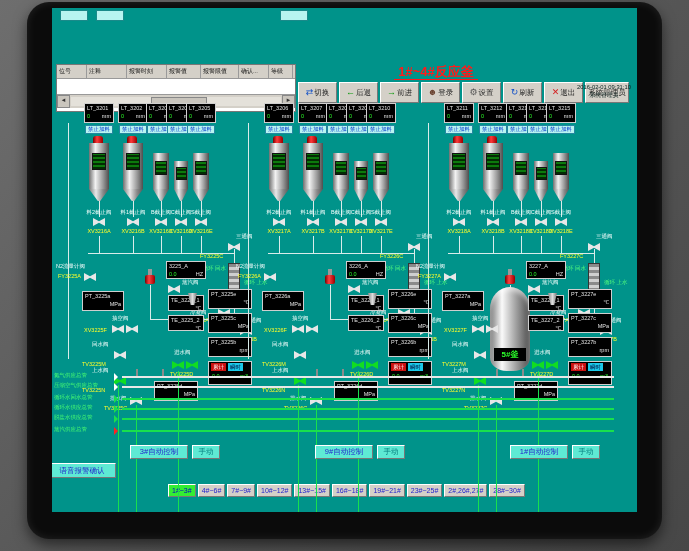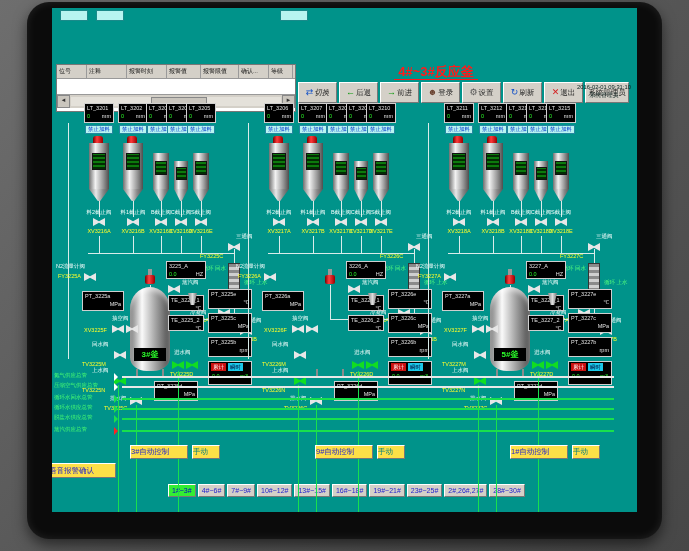--- a/index.html
+++ b/index.html
@@ -62,22 +62,22 @@
       background:repeating-linear-gradient(0deg,#cfcfcf 0 3px,#8a8a8a 3px 6px)}
   .strain{position:absolute;width:9px;height:12px;background:linear-gradient(90deg,#888,#ddd,#777);
       clip-path:polygon(0 0,100% 0,70% 100%,30% 100%)}
   .tot{position:absolute;background:#000;border:1px solid #cfcfcf;box-sizing:border-box;overflow:hidden}
   .tot .row1{display:flex;gap:2px;padding:1px 2px}
   .tot .t1{background:#cc1111;color:#fff;font-size:5.5px;padding:0 2px;line-height:8px}
   .tot .t2{background:#19c8e8;color:#003;font-size:5.5px;padding:0 2px;line-height:8px}
   .tot .row2{display:flex;justify-content:space-between;color:#2bff2b;font-size:5.5px;padding:0 3px;line-height:8px}
   .sec{position:absolute;top:95px;width:180px;height:310px}
   .unit{position:absolute;top:0;width:30px;height:150px}
-  .btn{position:absolute;background:#fde047;border:1px solid;border-color:#fff #777 #777 #fff;
-       color:#2222cc;font-size:7.5px;box-sizing:border-box;white-space:nowrap}
+  .btn{position:absolute;background:#5eead4;border:1px solid;border-color:#fff #777 #777 #fff;
+       color:#2222cc;font-size:7.5px;text-align:center;box-sizing:border-box;white-space:nowrap}
   .btn.man{color:#067f7f}
   .tabs{position:absolute;left:116px;top:476px;display:flex;gap:2px}
   .tab{background:#d4d0c8;border:1px solid;border-color:#fff #777 #777 #fff;color:#2222cc;
        font-size:7px;line-height:11px;padding:0 3px;white-space:nowrap}
   .tab.on{background:#33ee33;color:#0000cc}
 </style>
 </head>
 <body>
 
 <div class="bezel"></div>
@@ -100,25 +100,25 @@
     <div class="abody"></div>
     <div class="asb">
       <div class="ab">◄</div>
       <div class="tr">
           <div class="th"></div>
         </div>
       <div class="ab">►</div>
     </div>
   </div>
 
-  <div class="title"><span>4#~3#反应釜</span></div>
+  <div class="title"><span>1#~4#反应釜</span></div>
   <div class="tbar" id="tbar">
       <div class="tbtn">
         <span class="ic" style="color: rgb(16, 80, 200);">⇄</span>
-        <div style="display: inline; position: static; font-style: italic;">切换</div>
+        <div style="display: inline; position: static;">切换</div>
       </div>
       <div class="tbtn">
         <span class="ic" style="color: rgb(10, 154, 10);">←</span>
         <div style="display: inline; position: static;">后退</div>
       </div>
       <div class="tbtn">
         <span class="ic" style="color: rgb(10, 154, 10);">→</span>
         <div style="display: inline; position: static;">前进</div>
       </div>
       <div class="tbtn">
@@ -272,23 +272,20 @@
       <div class="vg" style="left:158px;top:224px"></div>
       <div class="ytag" style="left:152px;top:233px">FV3225B</div>
       <div class="vl" style="left:152px;top:204px;height:12px"></div>
       <div class="hl" style="left:68px;top:216px;width:84px"></div>
       <div class="vl" style="left:68px;top:182px;height:34px"></div>
       <div class="wlab" style="left:-26px;top:160px">N2流量计阀</div>
       <div class="ytag" style="left:-24px;top:170px">FY3225A</div>
       <div class="vg" style="left:2px;top:170px"></div>
       <div class="rstub" style="left:66px;top:166px"></div>
       <div class="rcap" style="left:63px;top:172px"></div>
-      <div class="reactor" style="left:48px;top:184px">
-        <div class="rband">3#釜</div>
-      </div>
       <div class="leg" style="left:54px;top:266px"></div>
       <div class="leg" style="left:80px;top:266px"></div>
       <div class="ibox" style="left:84px;top:158px;width:40px;height:18px">
         <div class="ib1">3225_A</div>
         <div class="ib2">
           <span class="v">0.0</span>
           <span>HZ</span>
         </div>
       </div>
       <div class="ibox" style="left:0px;top:188px;width:42px;height:20px">

